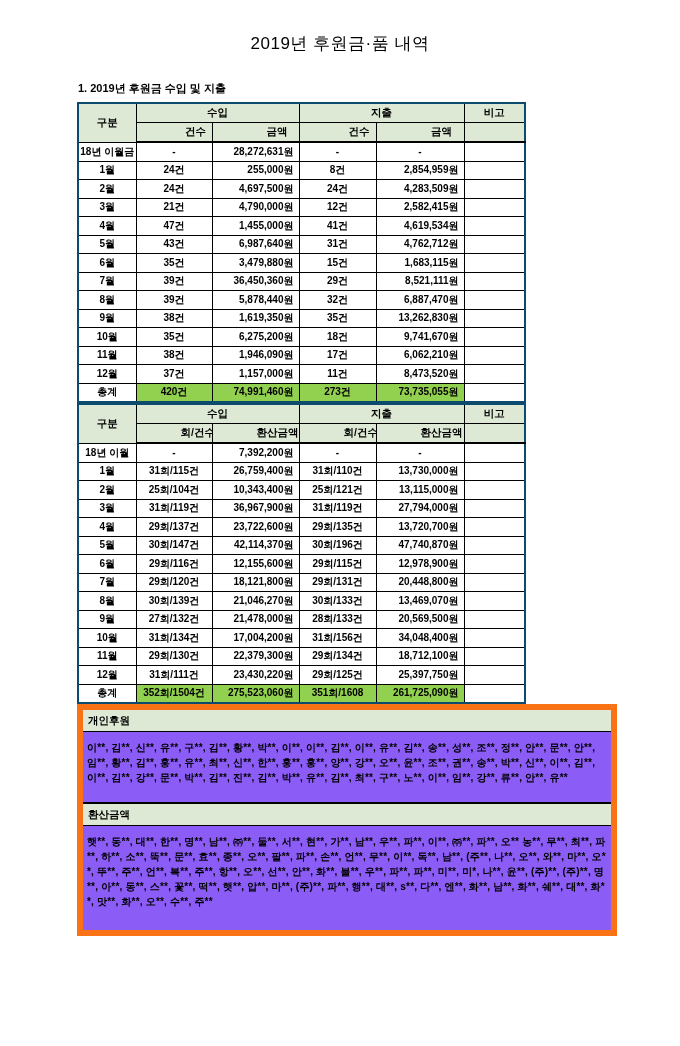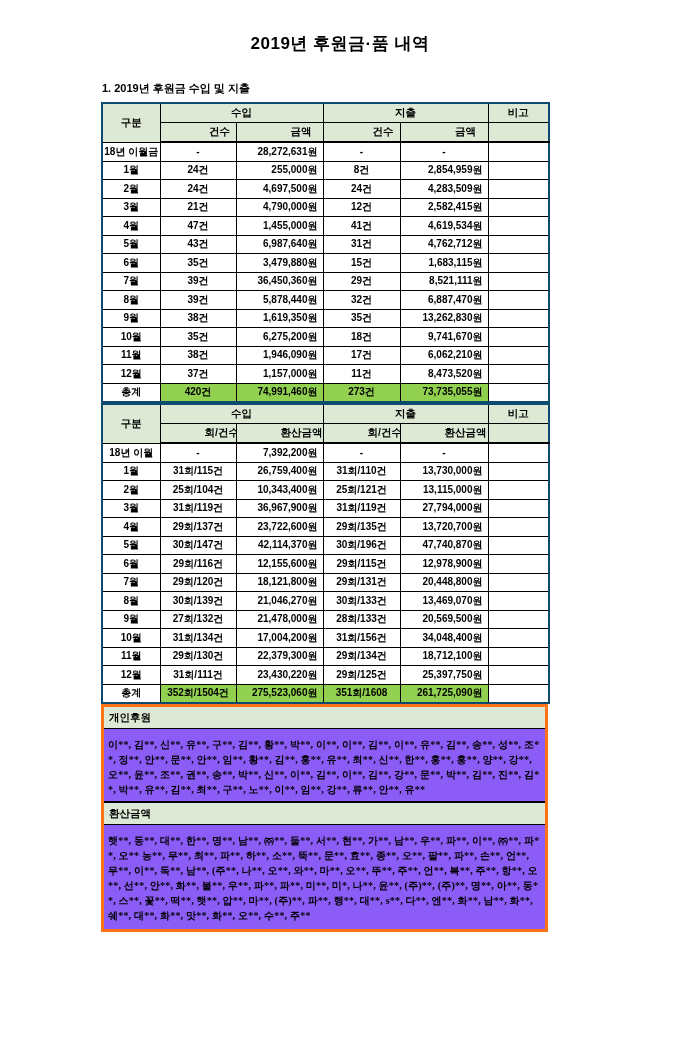--- a/index.html
+++ b/index.html
@@ -6,25 +6,25 @@
   body {
     width:680px; height:1046px;
     font-family:"Liberation Sans","DejaVu Sans",sans-serif;
     color:#000;
     -webkit-font-smoothing:antialiased;
   }
   .page { position:relative; width:680px; height:1046px; overflow:hidden; }
   .doc-title {
     padding-top:33px;
     text-align:center;
-    font-size:17px; font-weight:bold;
+    font-size:17px; font-weight:normal;
     letter-spacing:0.5px;
     line-height:22px;
   }
-  .content { width:447px; margin-left:101px; }
+  .content { width:447px; margin-left:77px; }
   .sec-heading {
     font-size:11px; font-weight:bold;
     line-height:13px;
     margin:0 0 7px 1px;
   }
   .mt1 { margin-top:27px; }
   .mt2 { margin-top:22px; }
   .mt3 { margin-top:18px; }
 
   table.rpt {
@@ -45,24 +45,23 @@
     height:18px;
     text-align:center; vertical-align:middle;
     font-size:10.5px;
   }
   table.rpt tr.hdr2 th { border-bottom:2px solid #000;padding-left:44px; }
   table.rpt td { height:17.5px; text-align:center; vertical-align:middle; background:#fff; }
   table.rpt td.c-amount { text-align:right; padding-right:5px; }
   table.rpt td.hl { background:var(--green-total,#92d050); }
 
   .roster {
-    width:447px;
-    border:3px solid #f97316;
+    width:540px;
+    border:6px solid #f97316;
     box-sizing:border-box;
-    font-family:Liberation Serif, serif;
   }
   .roster-bar {
     background:var(--green-header,#dde9d4);
     border-bottom:1px solid #000;
     font-size:10.5px; font-weight:bold;
     padding:4px 5px 4px 5px;
     line-height:13px;
   }
   .roster-names {
     background:#8b5cf6;

